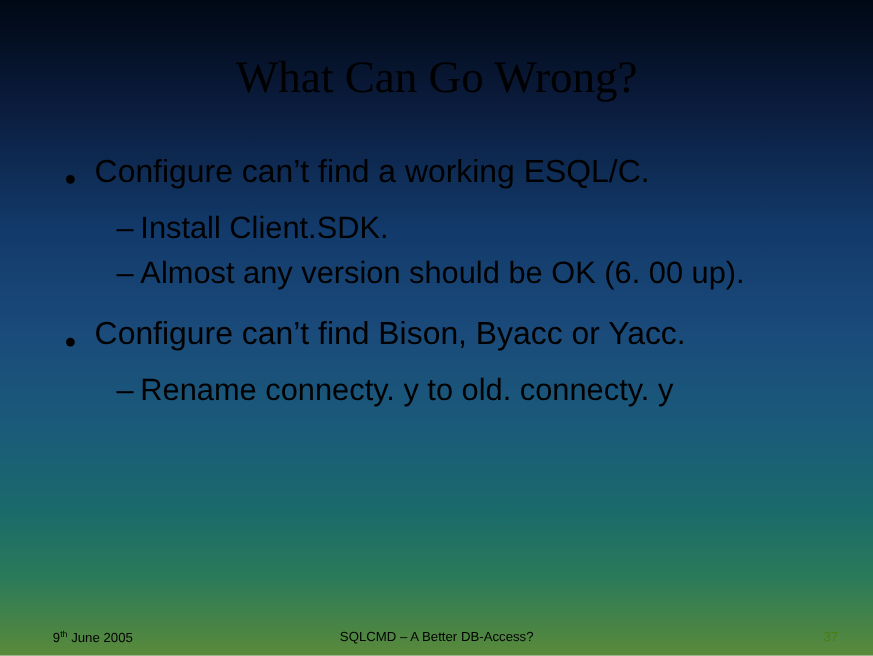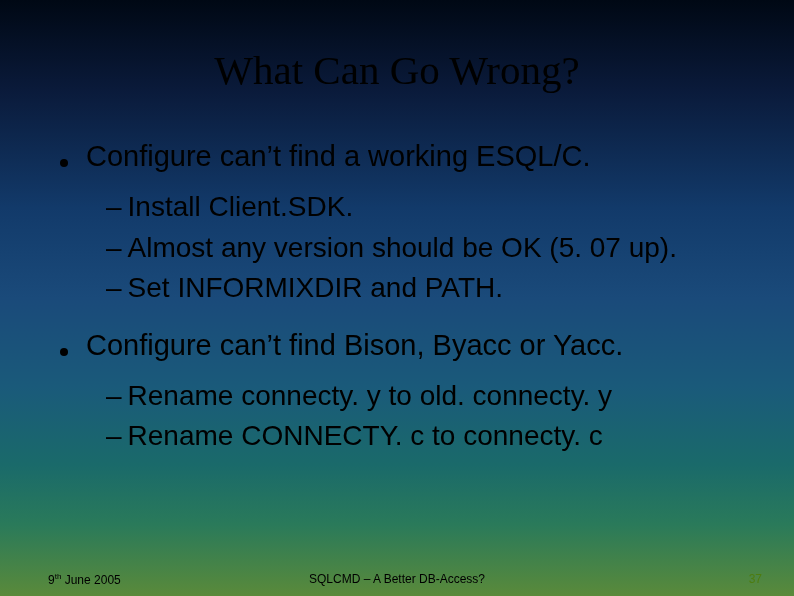--- a/index.html
+++ b/index.html
@@ -105,37 +105,31 @@
 
     <div class="bullet-l1">
       <span class="dot"></span>
       <span>Configure can’t find a working ESQL/C.</span>
     </div>
     <div class="sub-group">
       <div class="bullet-l2">
         <span class="dash">–</span><span>Install Client.SDK.</span>
       </div>
       <div class="bullet-l2">
-        <span class="dash">–</span><span>Almost any version should be OK (5. 07 up).</span>
-      </div>
-      <div class="bullet-l2">
-        <span class="dash">–</span><span>Set INFORMIXDIR and PATH.</span>
+        <span class="dash">–</span><span>Almost any version should be OK (6. 00 up).</span>
       </div>
     </div>
 
     <div class="bullet-l1">
       <span class="dot"></span>
       <span>Configure can’t find Bison, Byacc or Yacc.</span>
     </div>
     <div class="sub-group">
       <div class="bullet-l2">
         <span class="dash">–</span><span>Rename connecty. y to old. connecty. y</span>
-      </div>
-      <div class="bullet-l2">
-        <span class="dash">–</span><span>Rename CONNECTY. c to connecty. c</span>
       </div>
     </div>
 
   </div>
 
   <div class="footer">
     <div class="footer-date">
       <span>9</span><sup>th</sup><span> June 2005</span>
     </div>
     <div class="footer-center">SQLCMD – A Better DB-Access?</div>

